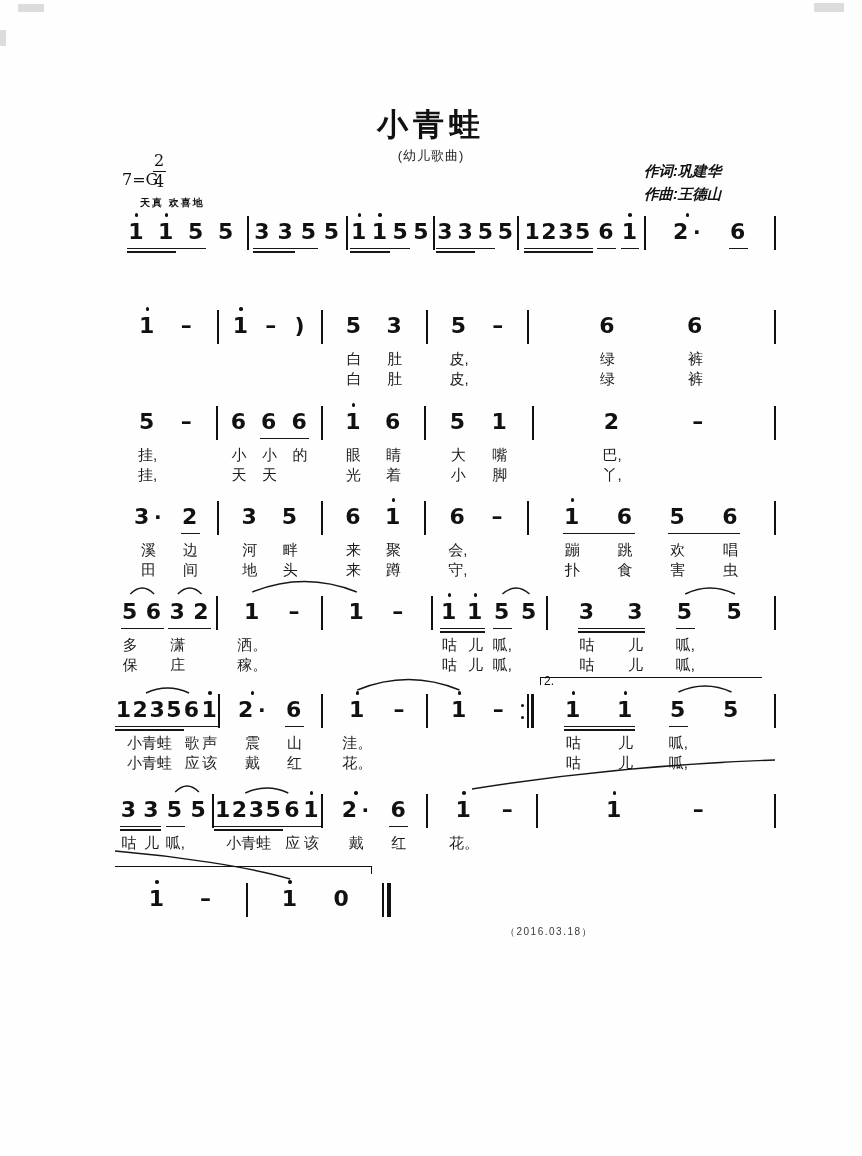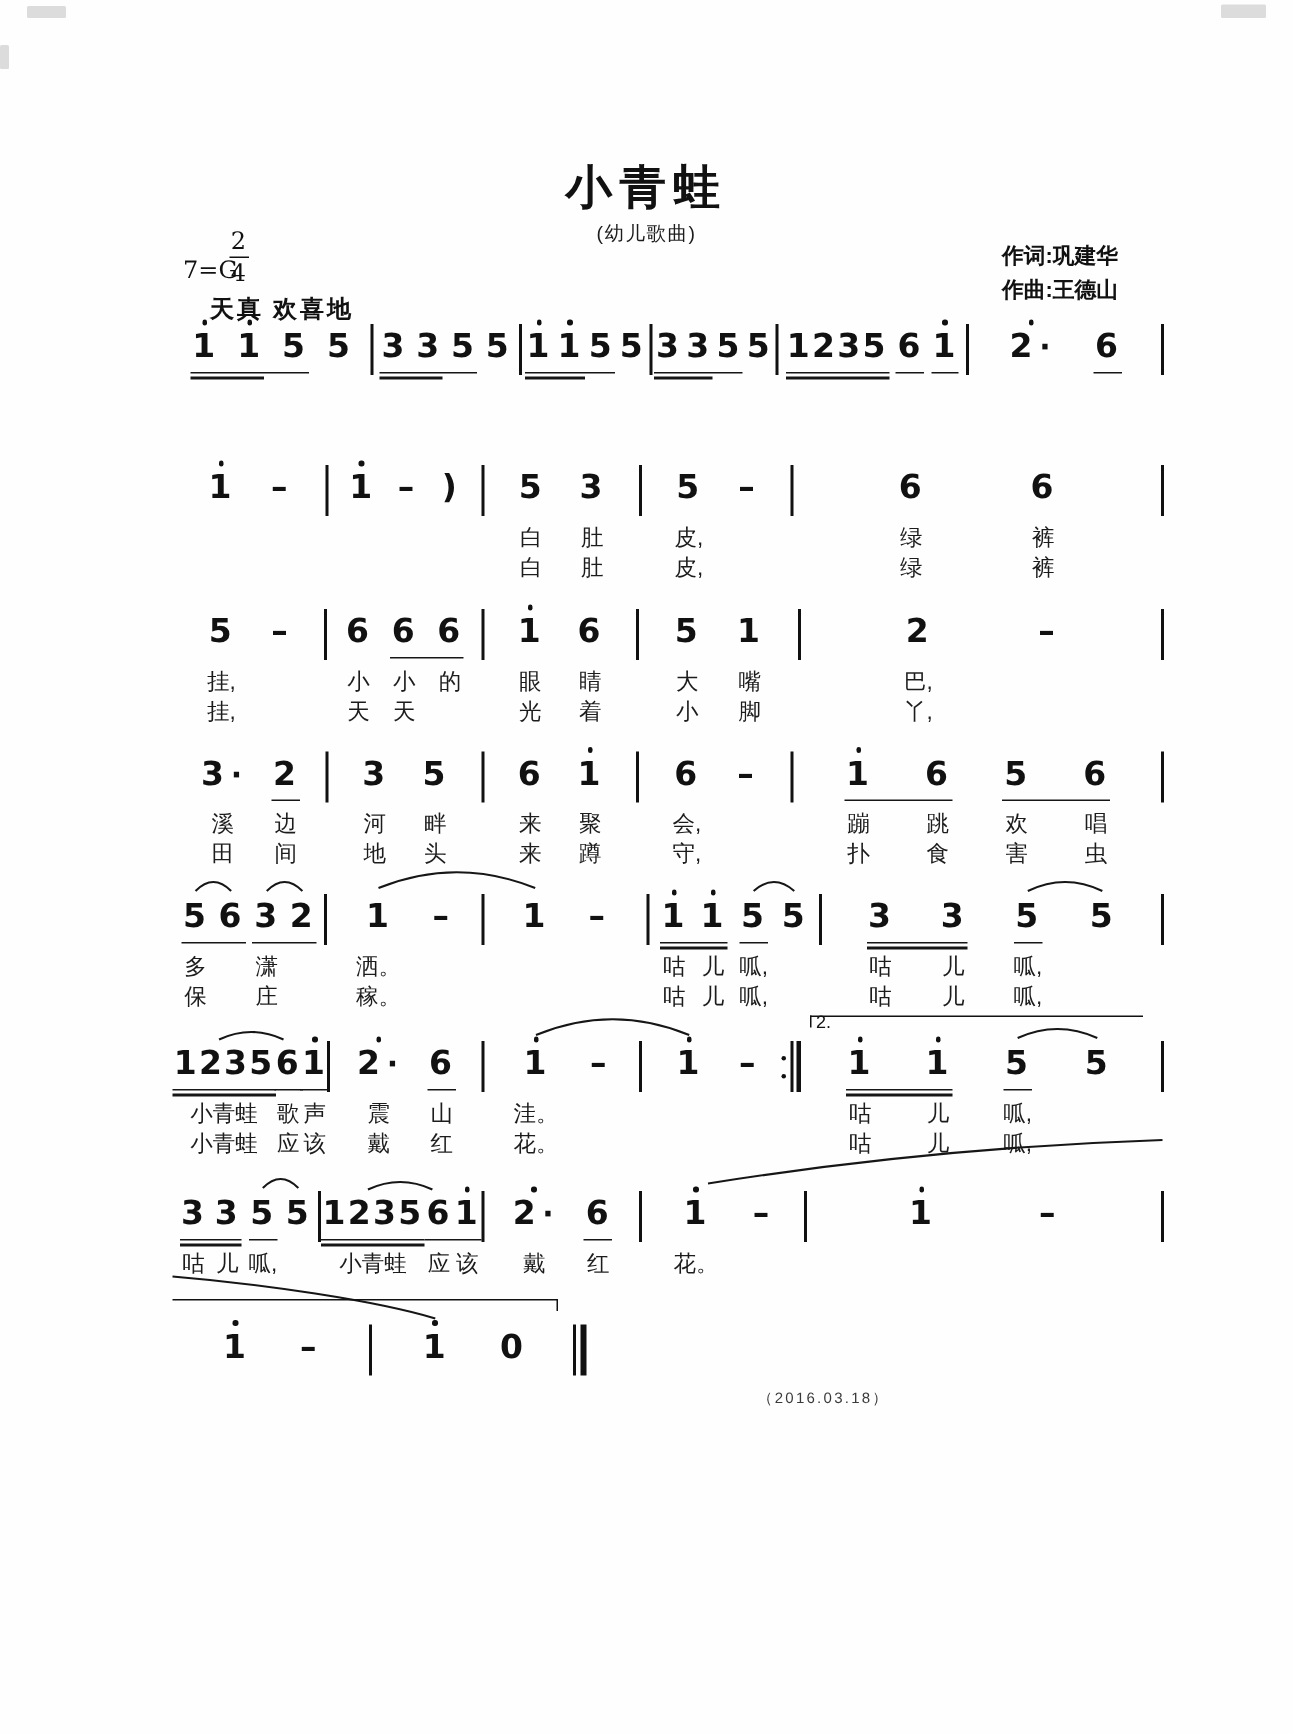--- a/index.html
+++ b/index.html
@@ -15,22 +15,22 @@
          font-family:"DejaVu Serif","Liberation Serif",serif;font-size:31px;font-weight:bold;
          letter-spacing:5px;}
   .subtitle{position:absolute;top:147px;left:0;width:862px;text-align:center;font-size:13px;
          letter-spacing:1px;color:#1c1c1c;}
   .keysig{position:absolute;left:122px;top:170px;font-size:16px;
          font-family:"DejaVu Serif","Liberation Serif",serif;}
   .timesig{position:absolute;left:149px;top:152px;width:20px;text-align:center;
          font-family:"DejaVu Serif","Liberation Serif",serif;font-size:16px;}
   .timesig b{display:block;line-height:18px;font-weight:normal;}
   .tsl{display:block;width:13px;height:1.2px;background:#111;margin:1px auto;}
-  .tempo{position:absolute;left:140px;top:196px;font-size:16px;font-weight:bold;letter-spacing:2px;font-family:Liberation Serif, serif;}
-  .credits{position:absolute;left:668px;top:160px;font-size:14.5px;font-weight:bold;line-height:23px;}
+  .tempo{position:absolute;left:140px;top:196px;font-size:10px;font-weight:bold;letter-spacing:2px;}
+  .credits{position:absolute;left:644px;top:160px;font-size:14.5px;font-weight:bold;line-height:23px;font-style:italic;}
 
   #score{position:absolute;left:115px;top:208px;width:660px;height:780px;}
   .system{position:absolute;left:0;overflow:visible;}
   .measure{position:absolute;top:0;height:100%;}
   .mrow{display:flex;justify-content:space-evenly;align-items:flex-start;width:100%;}
   .note{display:inline-flex;flex-direction:column;align-items:center;min-width:14px;}
   .odot{height:10px;display:flex;align-items:flex-end;justify-content:center;}
   .odi{width:3.6px;height:3.6px;border-radius:50%;background:#111;margin-bottom:1.5px;}
   .glyph{height:28px;line-height:27px;font-size:22px;font-weight:bold;letter-spacing:1.5px;
          font-family:"DejaVu Sans","Liberation Sans",sans-serif;white-space:nowrap;}

